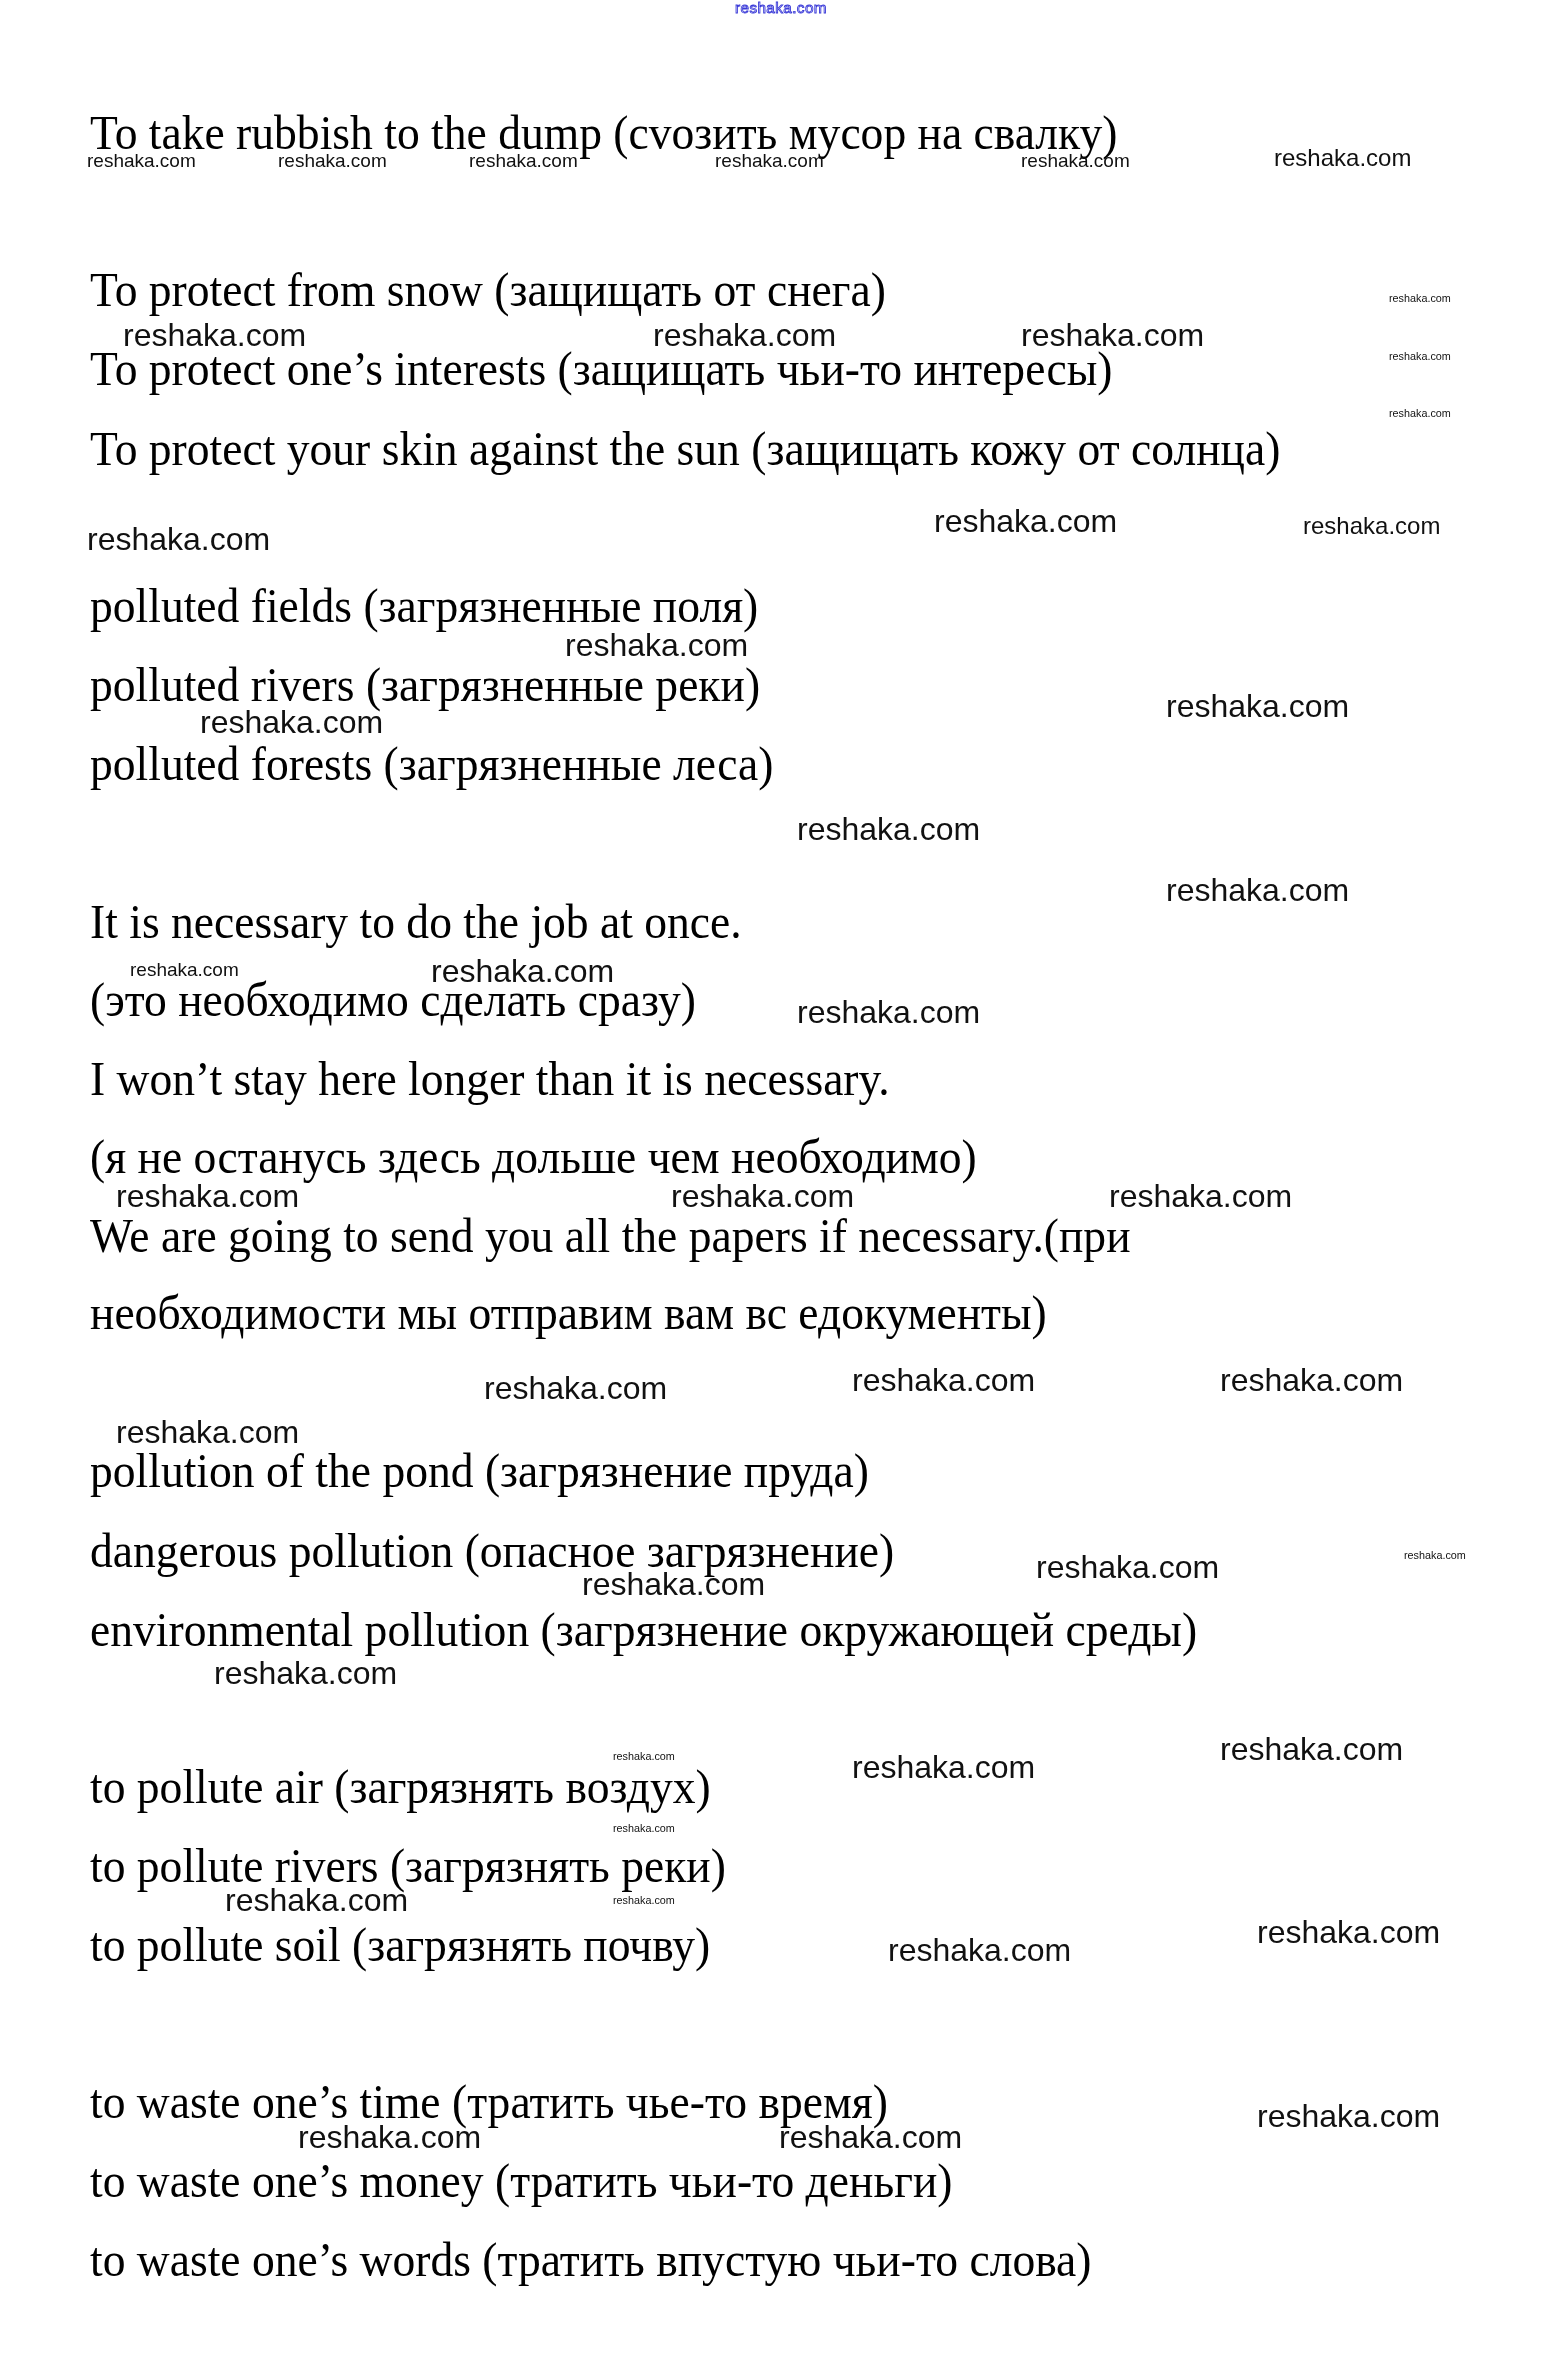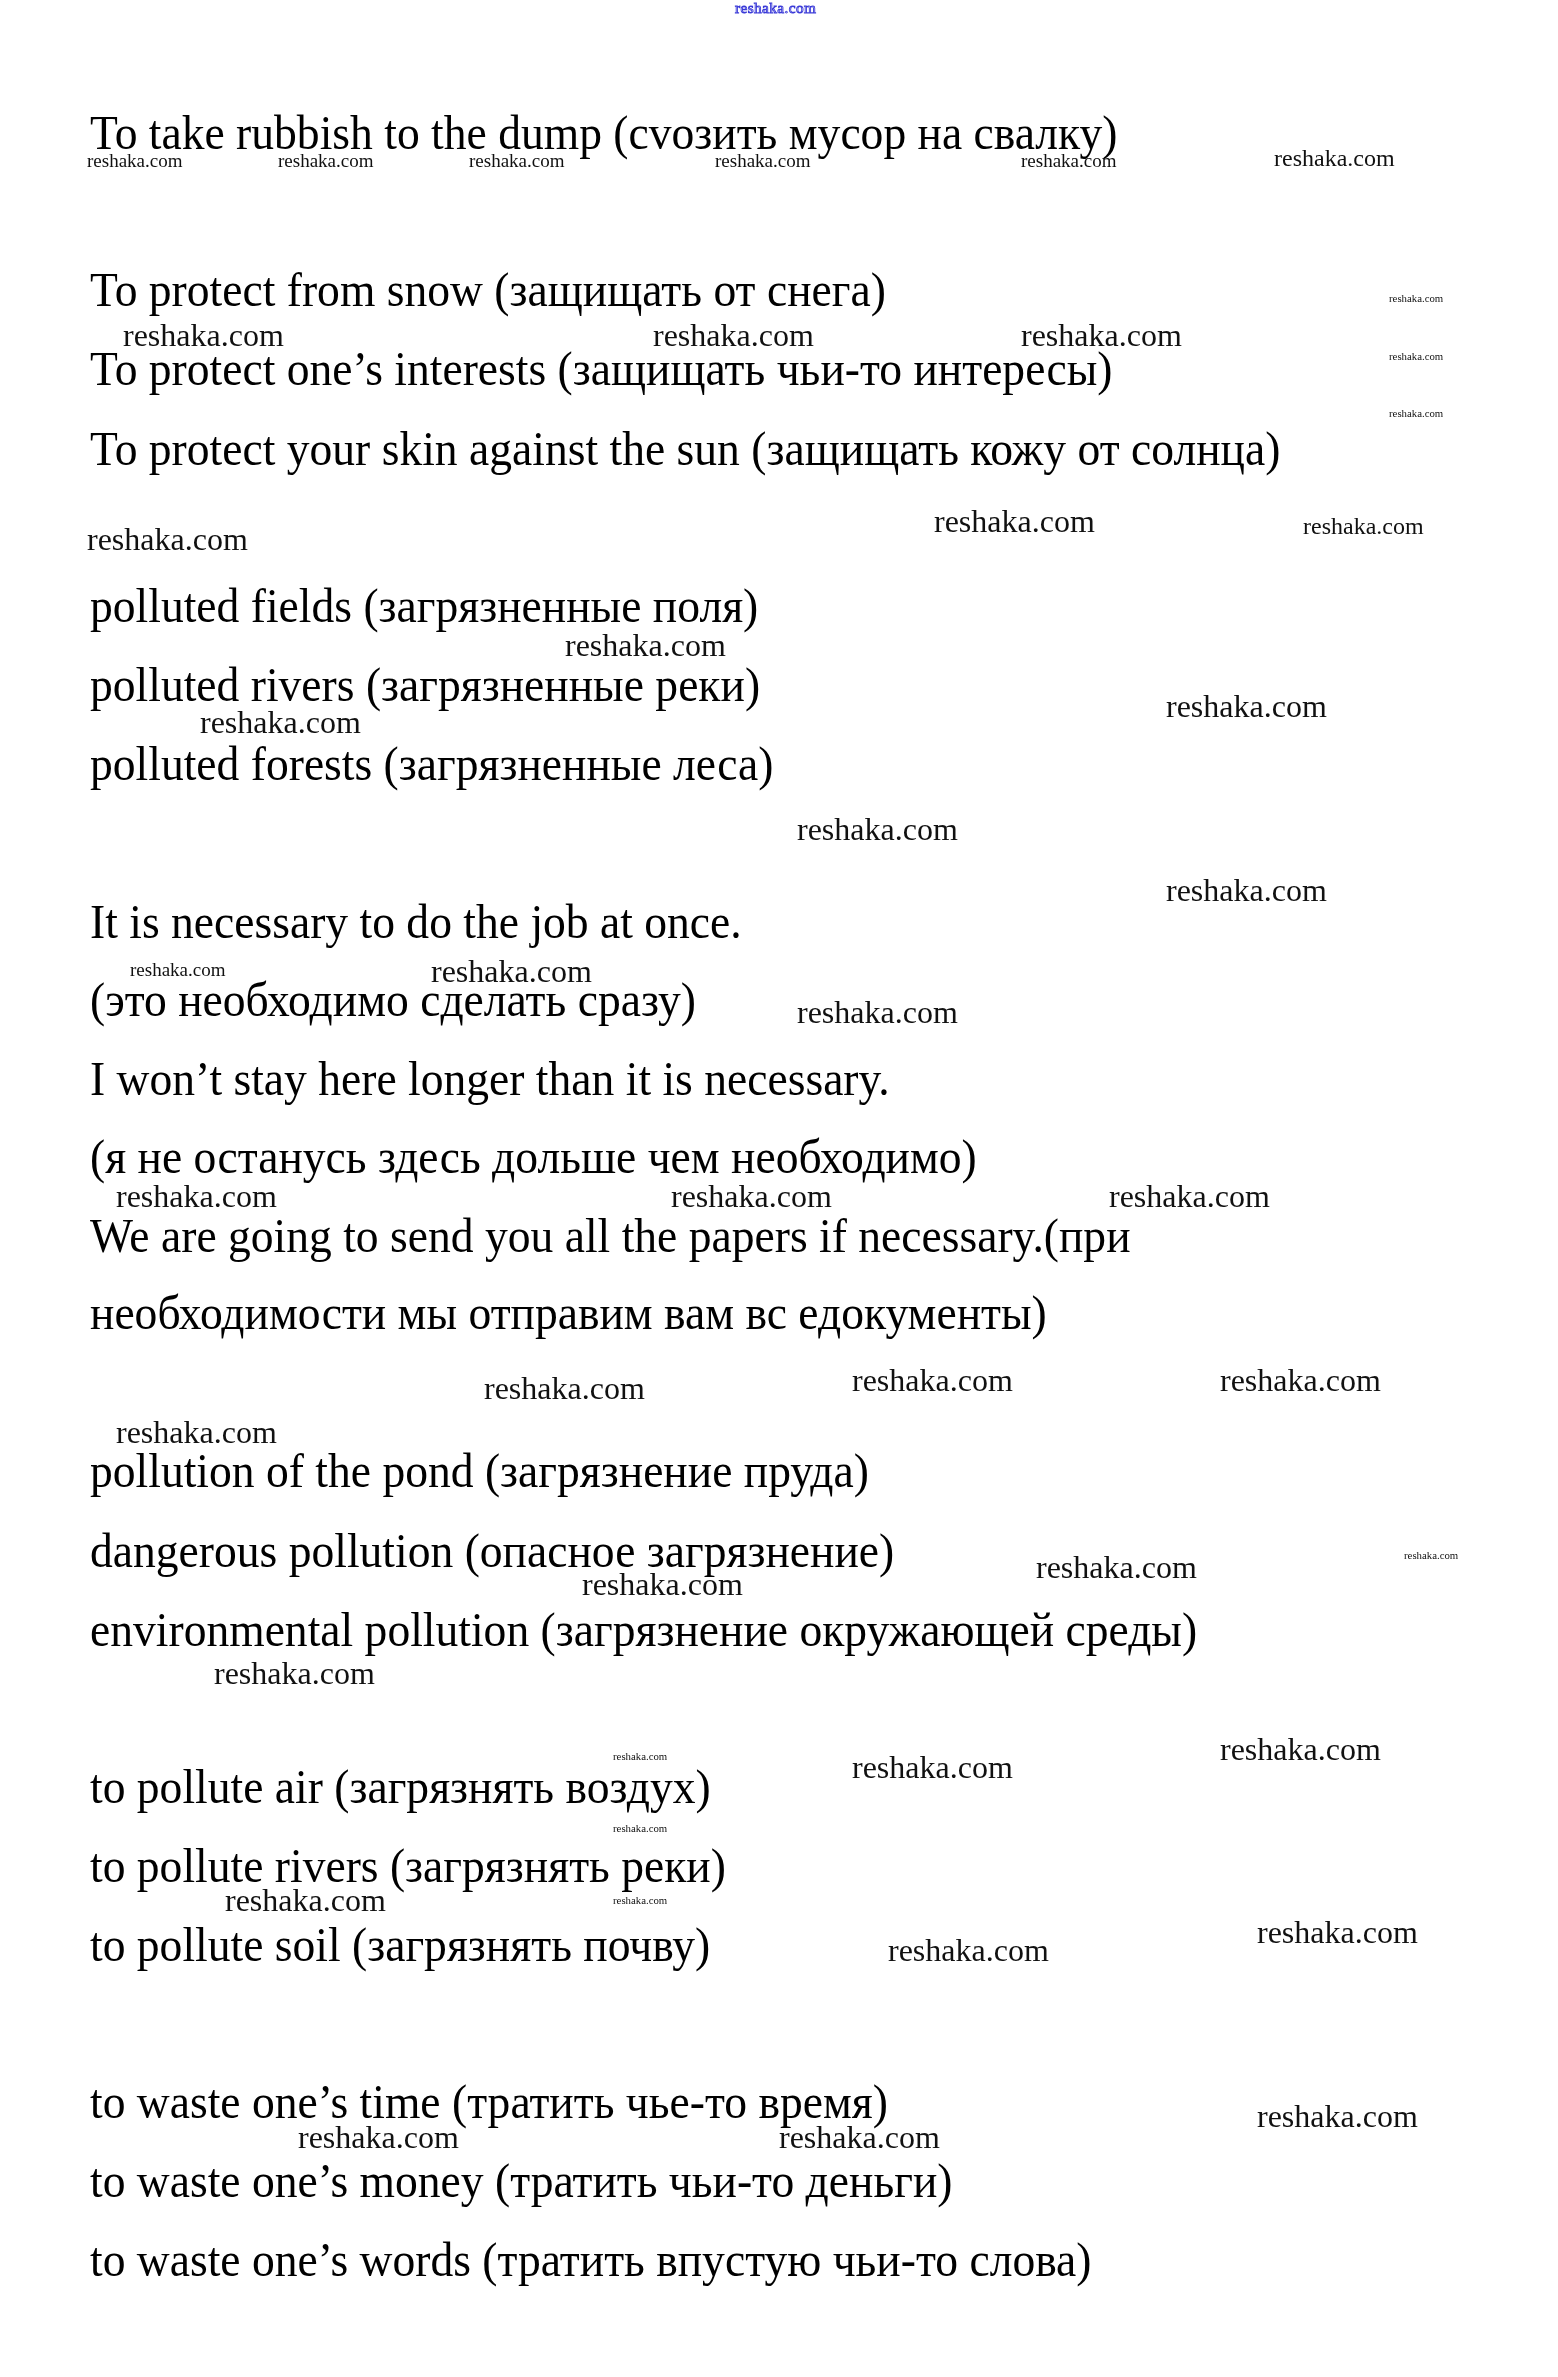--- a/index.html
+++ b/index.html
@@ -5,21 +5,21 @@
   html, body { margin:0; padding:0; background:#ffffff; }
   body { width:1559px; height:2377px; position:relative; overflow:hidden; }
   .line {
     position:absolute; left:90px; white-space:nowrap;
     font-family:"Liberation Serif","DejaVu Serif",serif;
     font-size:49px; line-height:54px; color:#000;
     transform:scaleX(0.93); transform-origin:left center;
   }
   .wm {
     position:absolute; white-space:nowrap;
-    font-family:Liberation Serif, serif;
+    font-family:Liberation Sans, sans-serif;
     color:#111; line-height:1;
   }
   .wm.l { font-size:32px; }
   .wm.m { font-size:24px; }
   .wm.s { font-size:19px; }
   .wm.xs { font-size:10.8px; }
   .wm.top {
     font-size:15.3px; color:#ffffff;
     -webkit-text-stroke:0.9px #3a3ad8; letter-spacing:0.4px;
   }

